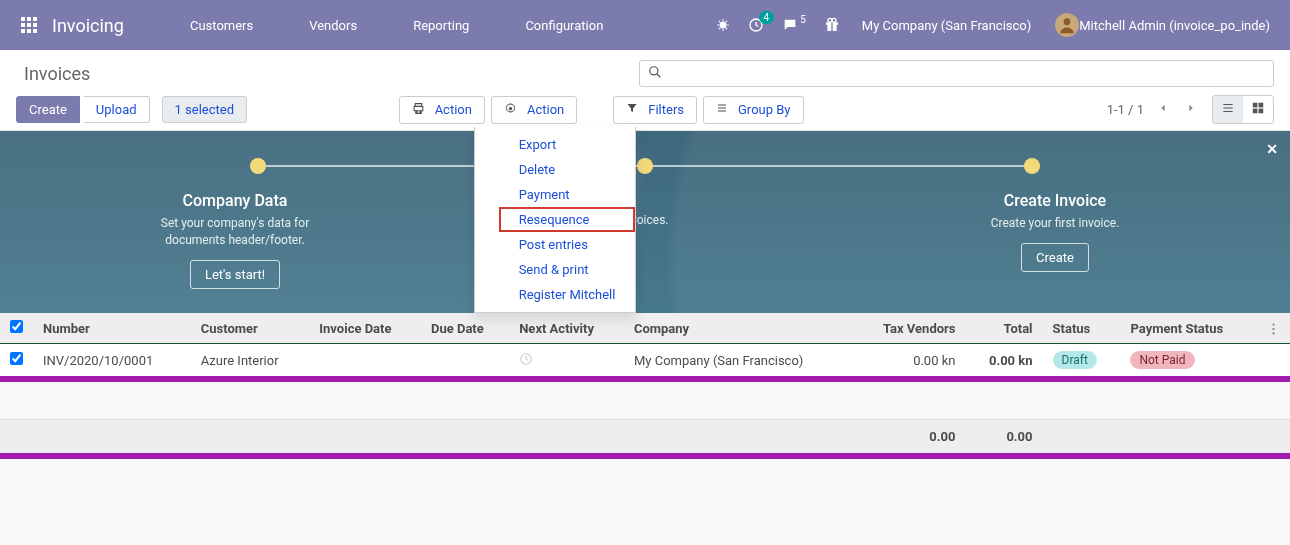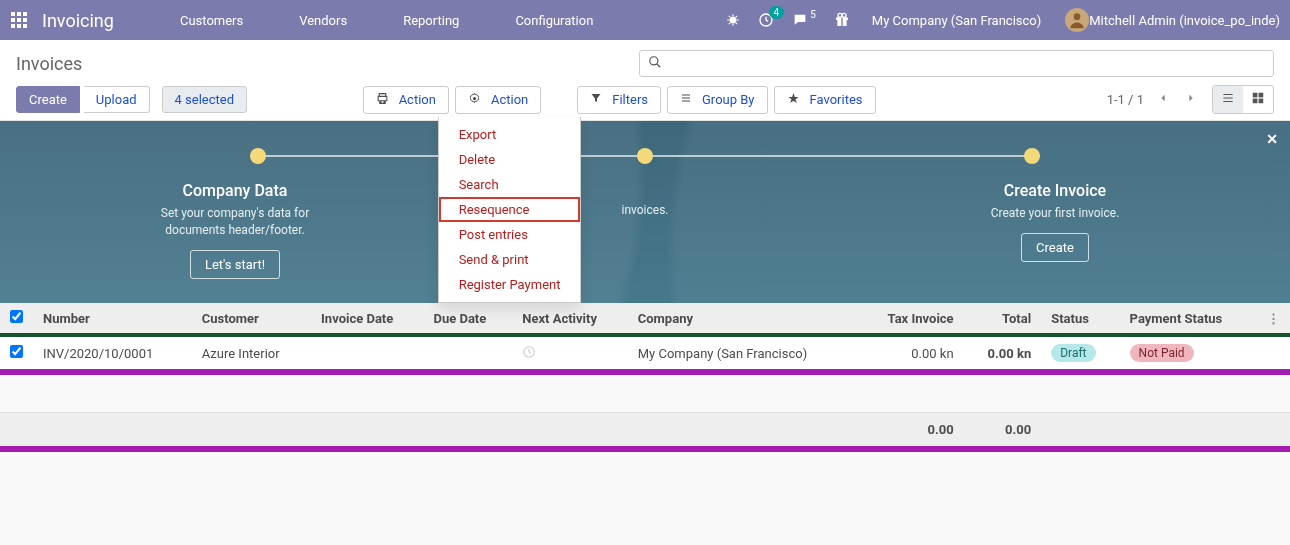--- a/index.html
+++ b/index.html
@@ -1,34 +1,34 @@
 <!DOCTYPE html>
 <html><head>
 <meta charset="utf-8">
 <style>
   * { box-sizing: border-box; margin: 0; padding: 0; }
   body { font-family: -apple-system, BlinkMacSystemFont, "Segoe UI", Roboto, Helvetica, Arial, sans-serif; font-size: 13px; color: #4c4c4c; background: #f9f9f9; width: 1290px; height: 545px; overflow: hidden; }
   
   
-  .navbar { background: #7c7bad; height: 40px; display: flex; align-items: center; padding: 0 10px; color: #fff; }
+  .navbar { background: #7c7bad; height: 50px; display: flex; align-items: center; padding: 0 20px; color: #fff; }
   .navbar .apps-icon { width: 18px; height: 18px; margin-right: 14px; display: flex; align-items: center; justify-content: center; cursor: pointer; }
   .navbar .brand { font-size: 18px; font-weight: 400; margin-right: 30px; }
   .navbar .nav-item { margin-right: 20px; font-size: 13px; cursor: pointer; margin-left: 36px; }
   .navbar .spacer { flex: 1; }
   .navbar .right-icons { display: flex; align-items: center; gap: 18px; }
   .navbar .icon-btn { position: relative; cursor: pointer; display: flex; align-items: center; }
   .navbar .badge { background: #00a09d; color: #fff; font-size: 10px; border-radius: 8px; padding: 1px 5px; position: absolute; top: -6px; right: -10px; }
   .navbar .badge-sup { font-size: 10px; position: relative; top: -6px; margin-left: 2px; }
   .navbar .company { font-size: 13px; cursor: pointer; margin-left: 4px; }
   .navbar .user { display: flex; align-items: center; cursor: pointer; margin-left: 6px; }
   .navbar .avatar { width: 24px; height: 24px; border-radius: 50%; background: #c8a878; display: flex; align-items: center; justify-content: center; font-size: 11px; color: #333; }
 
   
   .control-panel { background: #fff; padding: 10px 16px 6px; border-bottom: 1px solid #e5e5e5; }
-  .cp-top { display: flex; align-items: center; }
+  .cp-top { display: flex; align-items: center; margin-left: 8px; }
   .breadcrumb { font-size: 18px; color: #666; flex: 0 0 auto; }
   .cp-search-wrap { margin-left: auto; width: 635px; }
   .search-box { display: flex; align-items: center; border: 1px solid #ccc; border-radius: 3px; padding: 4px 8px; background: #fff; }
   .search-box input { flex: 1; border: none; outline: none; font-size: 13px; color: #555; }
   .search-box .search-icon { color: #666; cursor: pointer; }
 
   .cp-bottom { display: flex; align-items: center; margin-top: 8px; }
   .btn { display: inline-flex; align-items: center; padding: 5px 12px; border: 1px solid #ccc; background: #fff; border-radius: 3px; font-size: 13px; cursor: pointer; color: #1d4ed8; }
   .btn-primary { background: #7c7bad; color: #fff; border-color: #7c7bad; }
   .btn-sel { background: #e9ecef; cursor: default; }
@@ -41,21 +41,21 @@
   
   .cp-right { display: flex; align-items: center; gap: 12px; margin-left: auto; }
   .pager { color: #666; font-size: 13px; display: flex; align-items: flex-start; gap: 10px; }
   .pager-arrow { color: #888; cursor: pointer; padding: 0 4px; }
   .view-switch { display: flex; border: 1px solid #ccc; border-radius: 3px; overflow: hidden; }
   .view-switch .vbtn { padding: 5px 8px; cursor: pointer; color: #666; }
   .view-switch .vbtn.active { background: #e9ecef; }
 
   
   .dropdown { position: absolute; top: 31px; left: 75px; background: #fff; border: 1px solid #ccc; border-top: none; min-width: 135px; box-shadow: 0 6px 12px rgba(0,0,0,.1); z-index: 50; padding: 5px 0; }
-  .dropdown .ditem { padding: 5px 20px; cursor: pointer; color: #b91c1c; font-size: 13px; }
+  .dropdown .ditem { padding: 5px 20px; cursor: pointer; color: #1d4ed8; font-size: 13px; margin-left: 24px; }
   .dropdown .ditem.highlight { border: 2px solid #d13a2f; padding: 3px 18px; }
 
   
   .onboard { position: relative; background: linear-gradient(180deg, rgba(60,100,120,.85), rgba(70,120,140,.85)); background-color: #4a7a8a; color: #fff; padding: 28px 40px 24px; }
   .onboard::before {
     content:""; position:absolute; inset:0;
     background:
       radial-gradient(circle at 15% 30%, rgba(255,255,255,.06) 0 40%, transparent 41%),
       radial-gradient(circle at 85% 70%, rgba(255,255,255,.05) 0 38%, transparent 39%);
     pointer-events:none;
@@ -69,21 +69,21 @@
   .dot3 { right: 210px; }
   .steps { display: flex; justify-content: space-between; gap: 20px; }
   .step { flex: 1; text-align: center; }
   .step h3 { font-size: 16px; font-weight: 500; margin-bottom: 6px; }
   .step p { font-size: 12px; color: #e3edf0; margin-bottom: 3px; }
   .step .obtn { display: inline-block; margin-top: 10px; border: 1px solid rgba(255,255,255,.75); border-radius: 3px; padding: 6px 14px; font-size: 13px; cursor: pointer; color: #fff; }
 
   
   .table-wrap { background: #fff; }
   table { width: 100%; border-collapse: collapse; font-size: 13px; }
-  th { background: #eee; text-align: left; padding: 7px 10px; color: #4c4c4c; font-weight: 700; border-bottom: 4px solid #14532d; }
+  th { background: #eee; text-align: left; padding: 7px 10px; color: #4c4c4c; font-weight: 700; border-bottom: 1px solid #14532d; }
   th.r, td.r { text-align: right; }
   td { padding: 7px 10px; border-bottom: 6px solid #a21caf; color: #4c4c4c; }
   .chk { width: 24px; text-align: center; }
   .chk input { cursor: pointer; }
   .menu-col { width: 20px; text-align: center; color: #888; }
   .clock-icon { color: #ccc; }
   .badge-pill { display: inline-block; padding: 2px 9px; border-radius: 10px; font-size: 12px; }
   .badge-draft { background: #b5e8e8; color: #1a6e6e; }
   .badge-notpaid { background: #f0b6be; color: #7d232f; }
   
@@ -169,21 +169,21 @@
             </svg>
         </span>
       </div>
     </div>
   </div>
   <div class="cp-bottom">
     <div class="btn-group-left">
       <div class="btn btn-primary">Create</div>
       <div class="btn">Upload</div>
     </div>
-    <div class="btn btn-sel">4 selected</div>
+    <div class="btn btn-sel">1 selected</div>
 
     <div class="cp-middle-btns">
       <div class="btn">
         <span class="glyph">
           <svg width="13" height="13" viewBox="0 0 24 24" fill="#4c4c4c">
               <path d="M6 3h12v5H6zM4 8h16v8h-3v5H7v-5H4zM9 16h6v5H9z" fill="none" stroke="#4c4c4c" stroke-width="2"></path>
             </svg>
         </span>
         <span>Action</span>
       </div>
@@ -193,50 +193,42 @@
               <circle cx="12" cy="12" r="3"></circle>
               <path d="M12 2l1 3 3-1 1 3 3 1-1 3 1 3-3 1-1 3-3-1-1 3-1-3-3 1-1-3-3-1 1-3-1-3 3-1 1-3 3 1z" fill="none" stroke="#4c4c4c" stroke-width="1.5"></path>
             </svg>
         </span>
         <span>Action</span>
       </div>
 
       <div class="dropdown">
         <div class="ditem">Export</div>
         <div class="ditem">Delete</div>
-        <div class="ditem">Search</div>
+        <div class="ditem">Payment</div>
         <div class="ditem highlight">Resequence</div>
         <div class="ditem">Post entries</div>
         <div class="ditem">Send &amp; print</div>
-        <div class="ditem">Register Payment</div>
+        <div class="ditem">Register Mitchell</div>
       </div>
       <div style="width:24px;"></div>
       <div class="btn">
         <span class="glyph">
           <svg width="12" height="12" viewBox="0 0 24 24" fill="#4c4c4c">
               <path d="M3 4h18l-7 9v7l-4-2v-5z"></path>
             </svg>
         </span>
         <span>Filters</span>
       </div>
       <div class="btn">
         <span class="glyph">
           <svg width="12" height="12" viewBox="0 0 24 24" fill="none" stroke="#4c4c4c" stroke-width="2">
               <path d="M4 6h16M4 12h16M4 18h16"></path>
             </svg>
         </span>
         <span>Group By</span>
-      </div>
-      <div class="btn">
-        <span class="glyph">
-          <svg width="13" height="13" viewBox="0 0 24 24" fill="#4c4c4c">
-              <path d="M12 2l2.5 7h7l-5.7 4.3 2.2 7L12 16l-6 4.3 2.2-7L2.5 9h7z"></path>
-            </svg>
-        </span>
-        <span>Favorites</span>
       </div>
     </div>
 
     <div class="cp-right">
       <div class="pager">
         <span>1-1 / 1</span>
         <span class="pager-arrow">
           <svg width="10" height="12" viewBox="0 0 24 24" fill="#888">
               <path d="M16 4l-8 8 8 8z"></path>
             </svg>
@@ -297,21 +289,21 @@
   <table>
     <thead>
       <tr>
         <th class="chk"><input type="checkbox" checked="" style=""></th>
         <th>Number</th>
         <th>Customer</th>
         <th>Invoice Date</th>
         <th>Due Date</th>
         <th>Next Activity</th>
         <th>Company</th>
-        <th class="r">Tax Invoice</th>
+        <th class="r">Tax Vendors</th>
         <th class="r">Total</th>
         <th>Status</th>
         <th>Payment Status</th>
         <th class="menu-col">⋮</th>
       </tr>
     </thead>
     <tbody>
       <tr>
         <td class="chk"><input type="checkbox" checked="" style=""></td>
         <td>INV/2020/10/0001</td>

